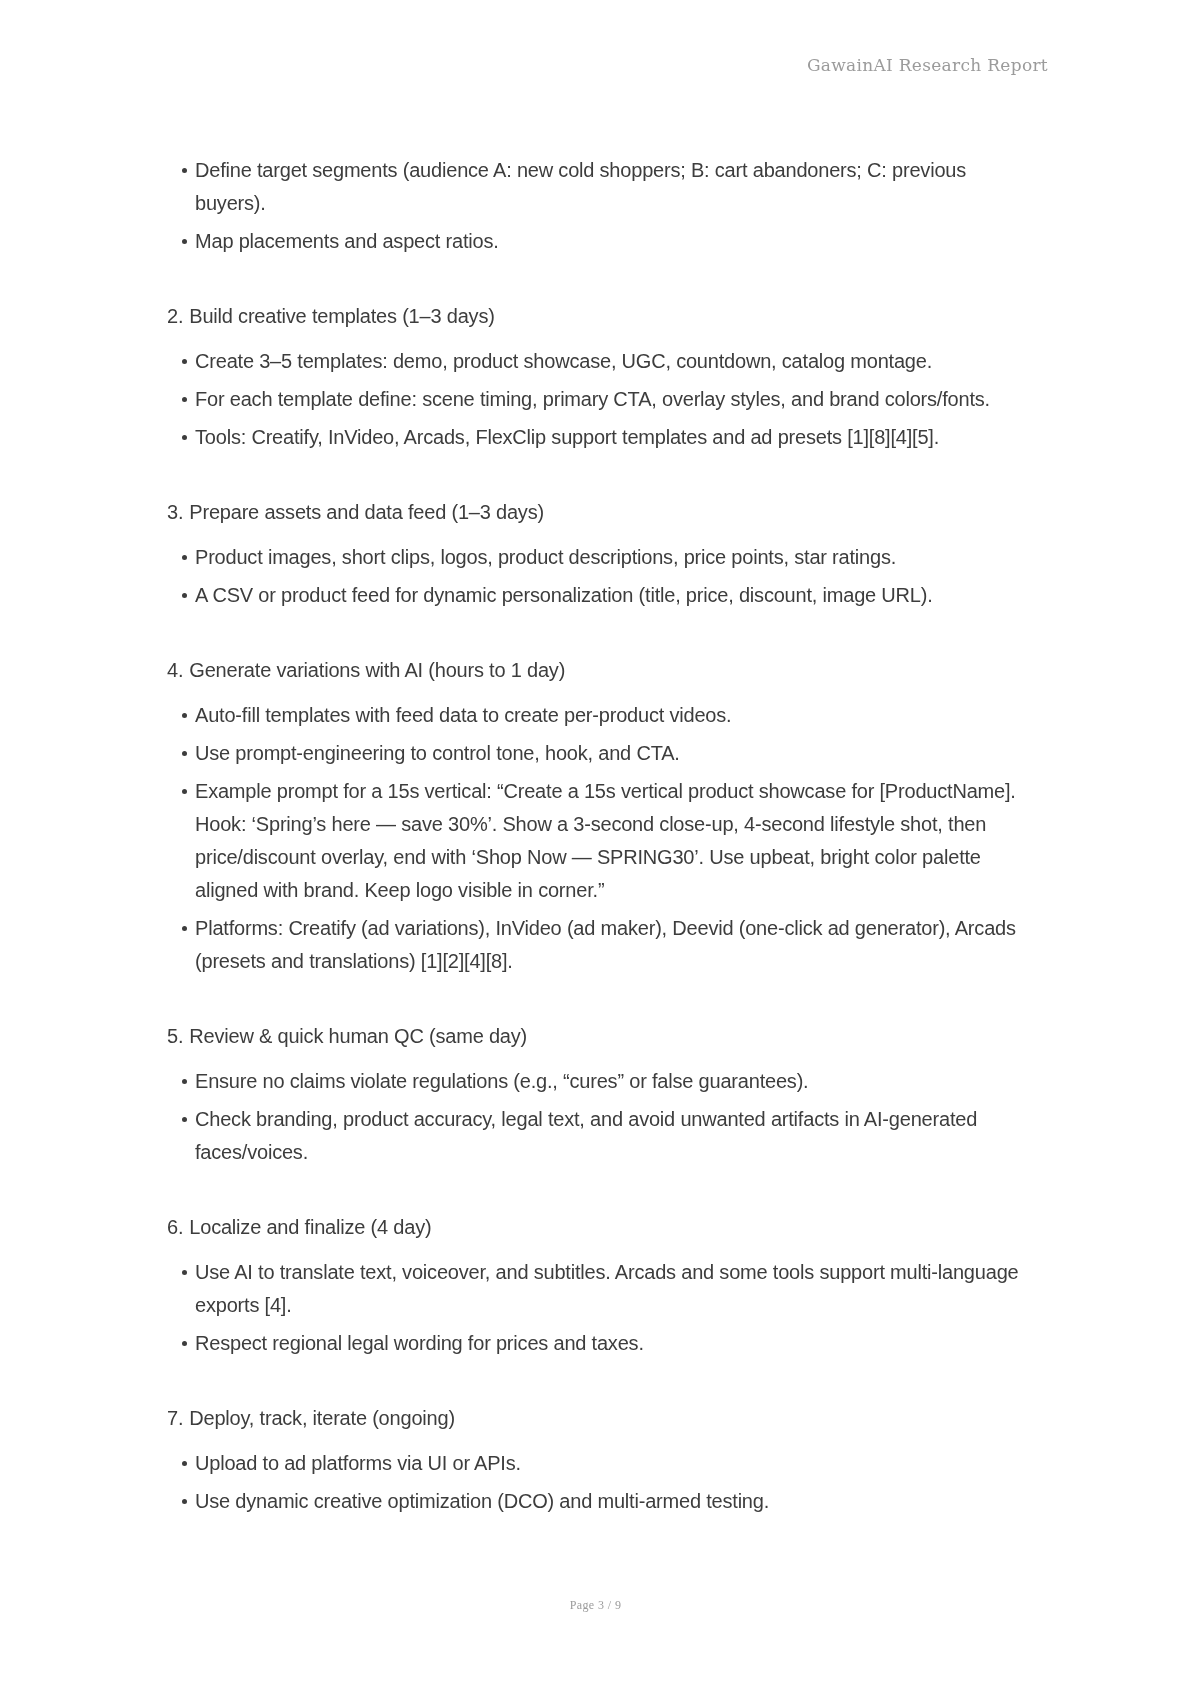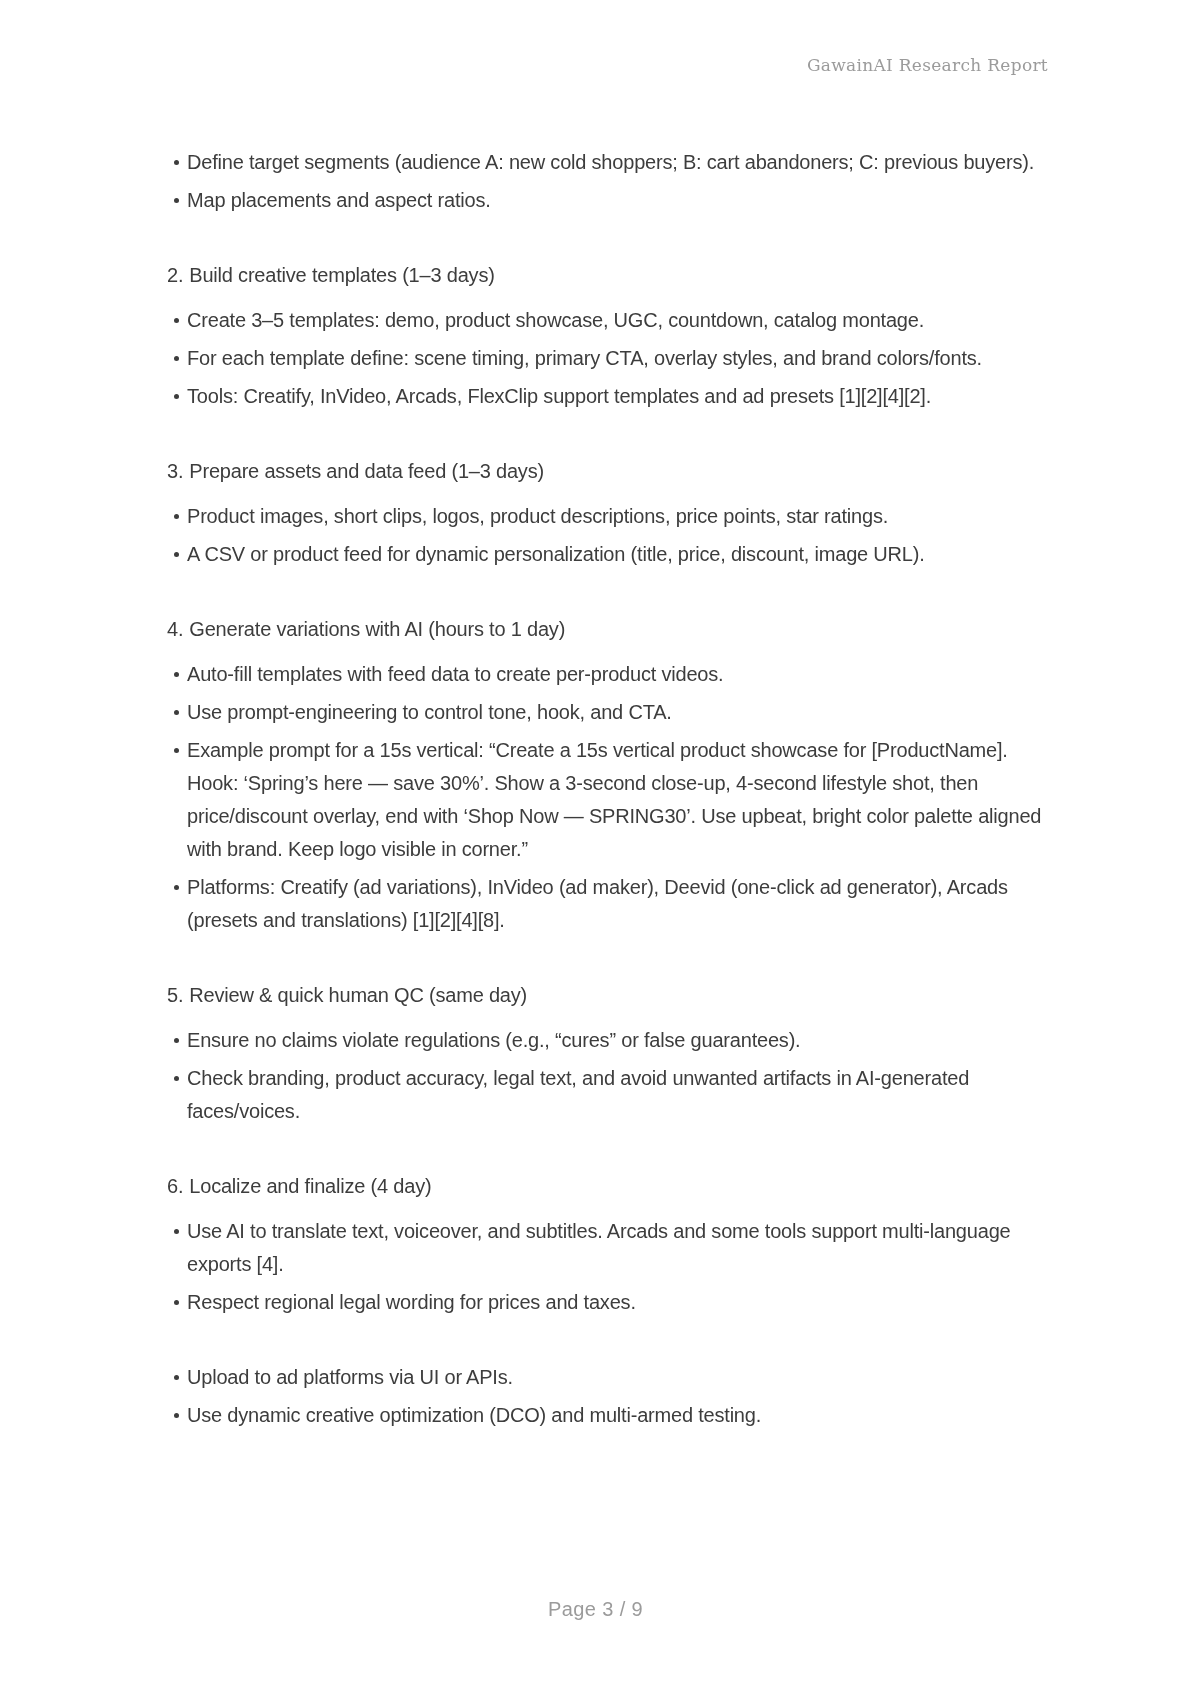--- a/index.html
+++ b/index.html
@@ -25,21 +25,21 @@
     top: 146px;
     left: 155px;
     width: 893px;
     font-size: 20px;
     line-height: 33px;
     letter-spacing: -0.2px;
     color: var(--body-text, #3d3d3d);
   }
   ul.bullets {
     list-style: none;
-    margin: 0;
+    margin: 8px;
     padding: 0 0 0 32px;
   }
   ul.bullets > li {
     position: relative;
     margin: 0 0 5px 0;
   }
   .bullet-dot {
     position: absolute;
     left: -13px;
     top: 14px;
@@ -51,22 +51,22 @@
   .section { margin-top: 42px; }
   .section-heading { margin: 12px; }
   .section-title { margin-left: 6px; }
   .section .bullets { margin-top: 10px; }
   .doc-footer {
     position: absolute;
     top: 1598px;
     left: 0;
     width: 100%;
     text-align: center;
-    font-family: Liberation Sans, sans-serif;
-    font-size: 20px;
+    font-family: Liberation Serif, serif;
+    font-size: 12px;
     letter-spacing: 0.4px;
     color: var(--muted-text, #9b9b9b);
   }
 </style>
 </head>
 <body>
 
 <div class="page">
 
   <div class="doc-header">GawainAI Research Report</div>
@@ -92,21 +92,21 @@
         <li>
           <span class="bullet-dot"></span>
           <span>Create 3–5 templates: demo, product showcase, UGC, countdown, catalog montage.</span>
         </li>
         <li>
           <span class="bullet-dot"></span>
           <span>For each template define: scene timing, primary CTA, overlay styles, and brand colors/fonts.</span>
         </li>
         <li>
           <span class="bullet-dot"></span>
-          <span>Tools: Creatify, InVideo, Arcads, FlexClip support templates and ad presets [1][2][4][2].</span>
+          <span>Tools: Creatify, InVideo, Arcads, FlexClip support templates and ad presets [1][8][4][5].</span>
         </li>
       </ul>
     </div>
 
     <div class="section">
       <div class="section-heading">
         <span class="section-number">3.</span><span class="section-title">Prepare assets and data feed (1–3 days)</span>
       </div>
       <ul class="bullets">
         <li>
@@ -170,20 +170,23 @@
           <span>Use AI to translate text, voiceover, and subtitles. Arcads and some tools support multi-language exports [4].</span>
         </li>
         <li>
           <span class="bullet-dot"></span>
           <span>Respect regional legal wording for prices and taxes.</span>
         </li>
       </ul>
     </div>
 
     <div class="section">
+      <div class="section-heading">
+        <span class="section-number">7.</span><span class="section-title">Deploy, track, iterate (ongoing)</span>
+      </div>
       <ul class="bullets">
         <li>
           <span class="bullet-dot"></span>
           <span>Upload to ad platforms via UI or APIs.</span>
         </li>
         <li>
           <span class="bullet-dot"></span>
           <span>Use dynamic creative optimization (DCO) and multi-armed testing.</span>
         </li>
       </ul>

